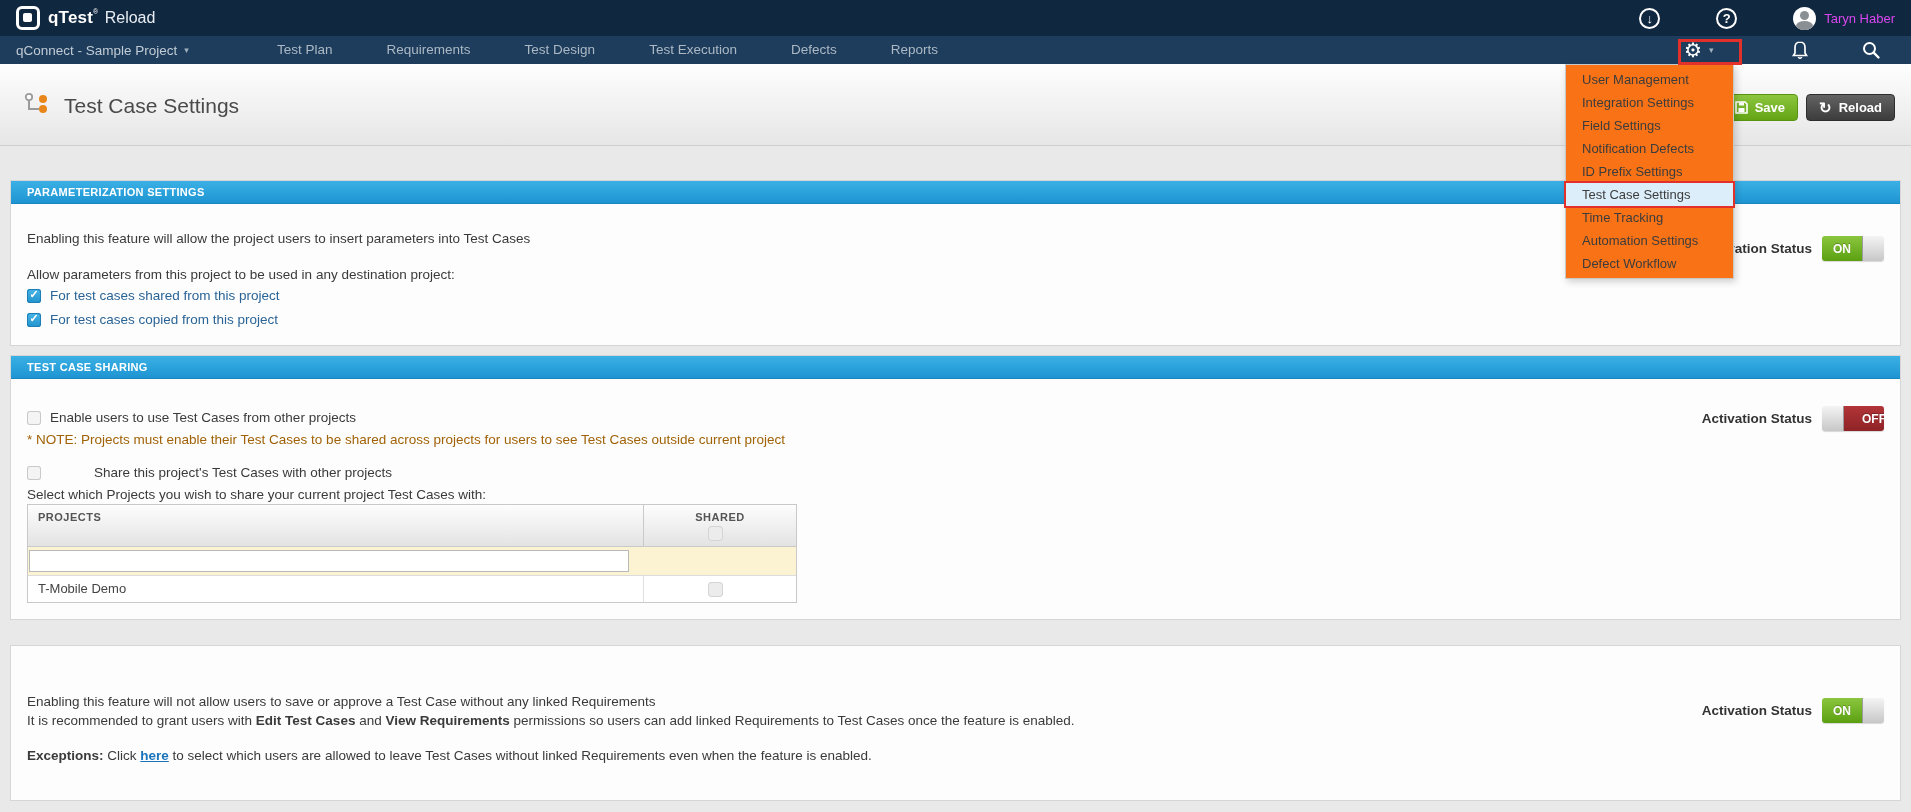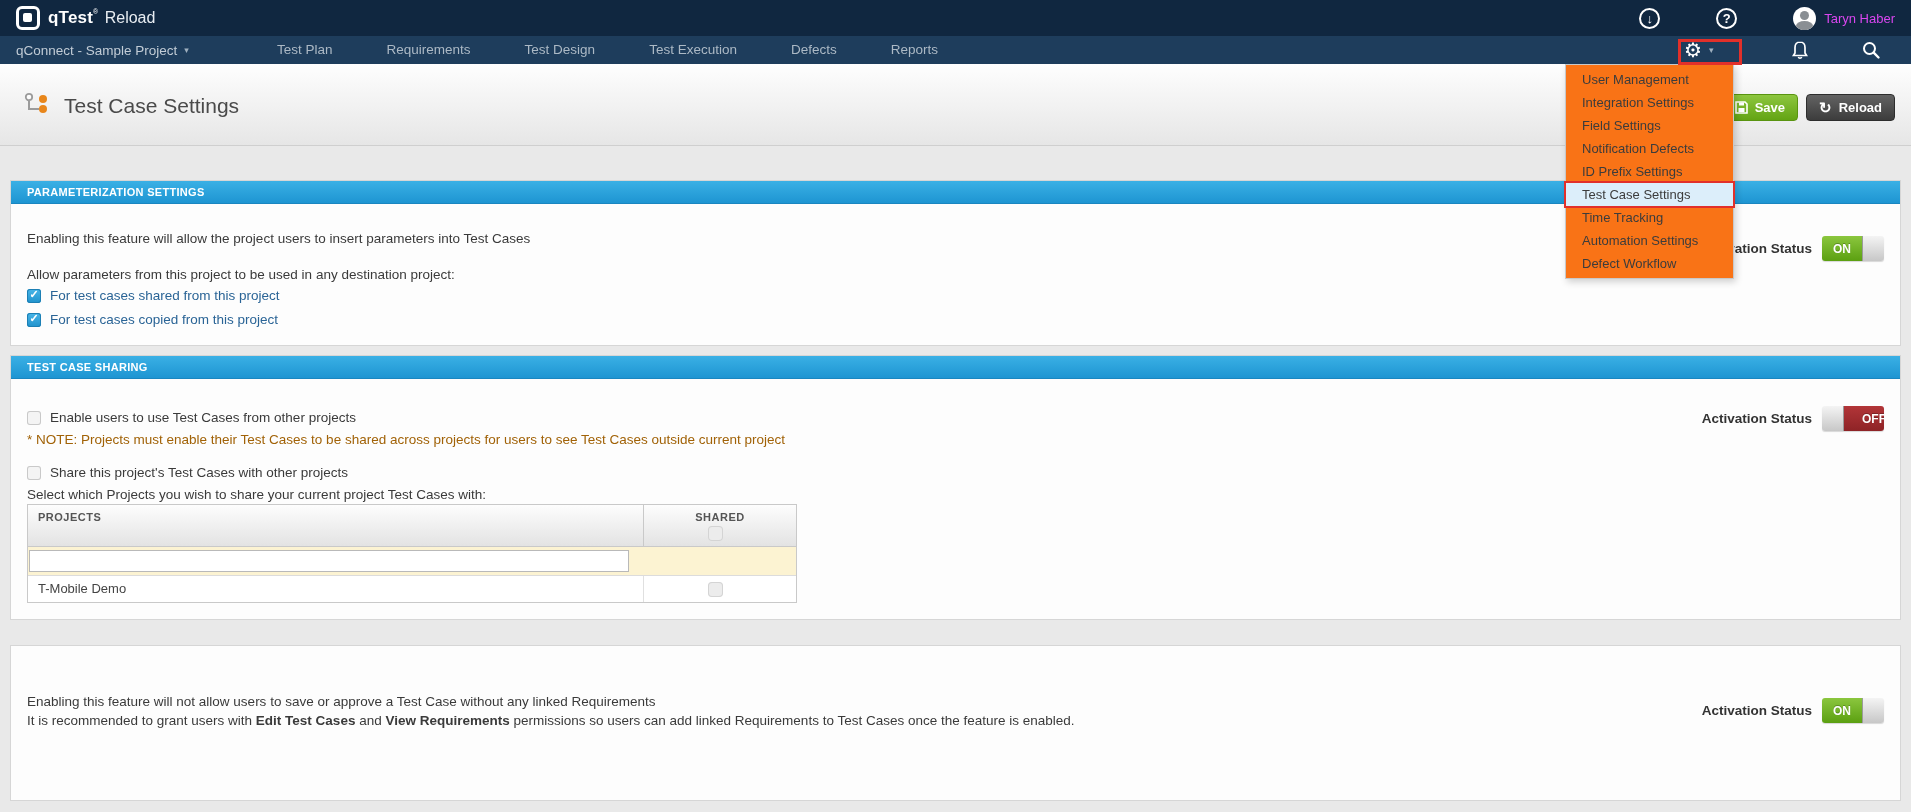--- a/index.html
+++ b/index.html
@@ -251,21 +251,21 @@
   </div>
 </div>
 
 <div class="section sec-sharing">
   <div class="section-header">TEST CASE SHARING</div>
   <div class="abs cb-row" style="top:54px;">
     <span class="cb un"></span>
     <span>Enable users to use Test Cases from other projects</span>
   </div>
   <div class="abs note" style="top:76px;">* NOTE: Projects must enable their Test Cases to be shared across projects for users to see Test Cases outside current project</div>
-  <div class="abs cb-row" style="top:109px;">
+  <div class="abs cb-row" style="top:109px;gap:44px;">
     <span class="cb un"></span>
     <span>Share this project's Test Cases with other projects</span>
   </div>
   <div class="abs" style="top:131px;">Select which Projects you wish to share your current project Test Cases with:</div>
 
   <div class="share-table">
     <div class="st-head">
       <div class="c1">PROJECTS</div>
       <div class="c2">
         <span>SHARED</span>
@@ -289,20 +289,21 @@
     <div class="toggle off">
       <span class="tg-knob"></span>
       <span class="tg-off">OFF</span>
     </div>
   </div>
 </div>
 
 <div class="section sec-unlink">
   <div class="abs" style="top:48px;">Enabling this feature will not allow users to save or approve a Test Case without any linked Requirements</div>
   <div class="abs" style="top:67px;"><span>It is recommended to grant users with </span><span class="bold">Edit Test Cases</span><span> and </span><span class="bold">View Requirements</span><span> permissions so users can add linked Requirements to Test Cases once the feature is enabled.</span></div>
+  <div class="abs" style="top:102px;"><span class="bold">Exceptions:</span><span> Click </span><span class="link">here</span><span> to select which users are allowed to leave Test Cases without linked Requirements even when the feature is enabled.</span></div>
   <div class="activation" style="top:52px;">
     <span>Activation Status</span>
     <div class="toggle on">
       <span class="tg-on">ON</span>
       <span class="tg-knob"></span>
     </div>
   </div>
 </div>
 
 </body></html>

